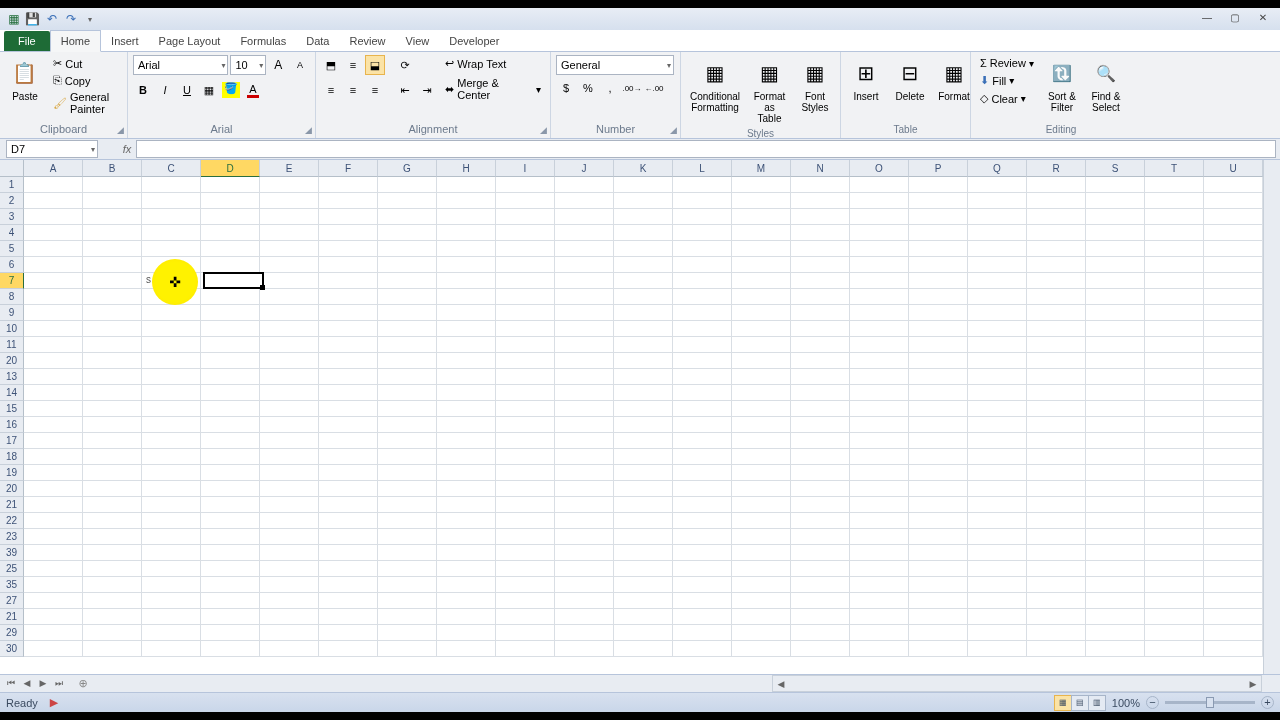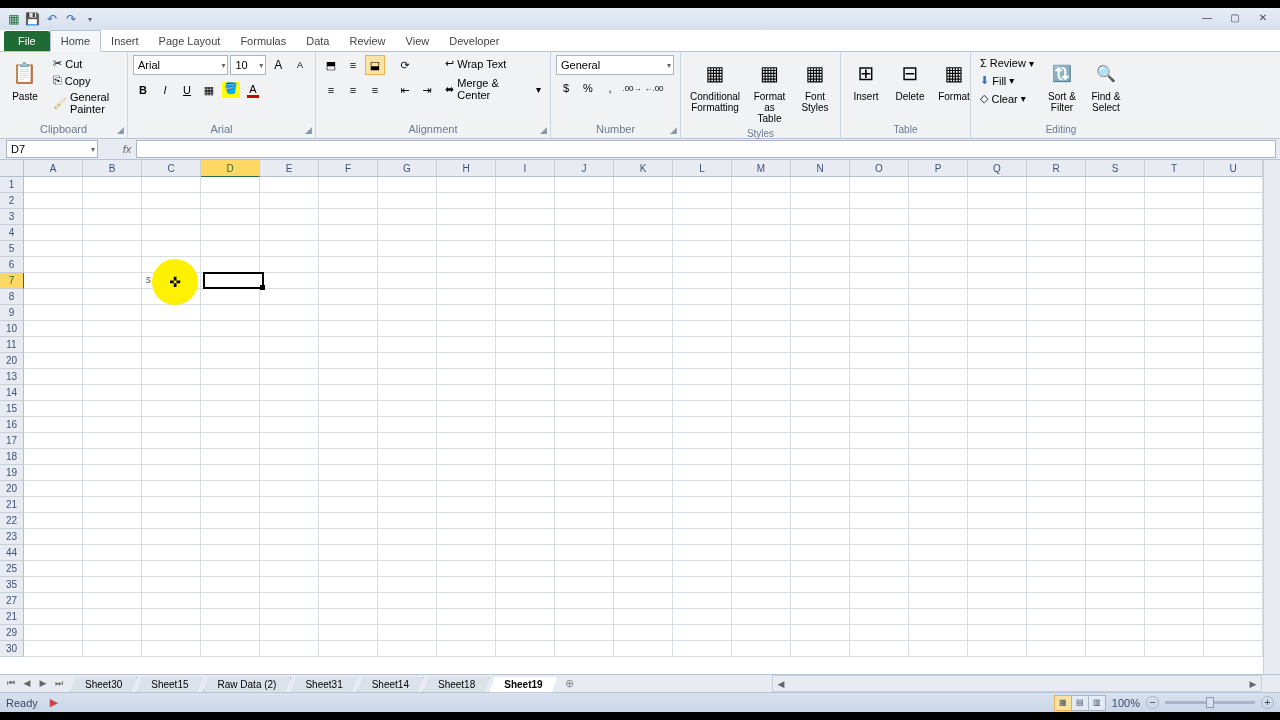--- a/index.html
+++ b/index.html
@@ -318,21 +318,21 @@
         <div class="rowh">14</div>
         <div class="rowh">15</div>
         <div class="rowh">16</div>
         <div class="rowh">17</div>
         <div class="rowh">18</div>
         <div class="rowh">19</div>
         <div class="rowh">20</div>
         <div class="rowh">21</div>
         <div class="rowh">22</div>
         <div class="rowh">23</div>
-        <div class="rowh">44</div>
+        <div class="rowh">39</div>
         <div class="rowh">25</div>
         <div class="rowh">35</div>
         <div class="rowh">27</div>
         <div class="rowh">21</div>
         <div class="rowh">29</div>
         <div class="rowh">30</div>
       </div>
     <div class="cells" id="cells">
       <div class="sel-cell" id="selcell" style="left: 179px; top: 95px; width: 61px; height: 17px;">
           <div class="sel-handle"></div>
@@ -1035,29 +1035,20 @@
     <div class="vscroll"></div>
   </div>
 
   <div class="sheet-bar">
     <div class="sheet-nav">
       <span>⏮</span>
       <span>◀</span>
       <span>▶</span>
       <span>⏭</span>
     </div>
-    <div class="sheet-tabs" id="sheettabs">
-        <div class="sheet-tab">Sheet30</div>
-        <div class="sheet-tab">Sheet15</div>
-        <div class="sheet-tab">Raw Data (2)</div>
-        <div class="sheet-tab">Sheet31</div>
-        <div class="sheet-tab">Sheet14</div>
-        <div class="sheet-tab">Sheet18</div>
-        <div class="sheet-tab active">Sheet19</div>
-      </div>
     <span style="margin-left:4px;width:18px;text-align:center;color:#888">⊕</span>
     <div class="hscroll">
       <div class="arrow">◀</div>
       <div class="track"></div>
       <div class="arrow">▶</div>
     </div>
   </div>
 
   <div class="status-bar">
     <div style="display:flex;gap:12px;align-items:center">

